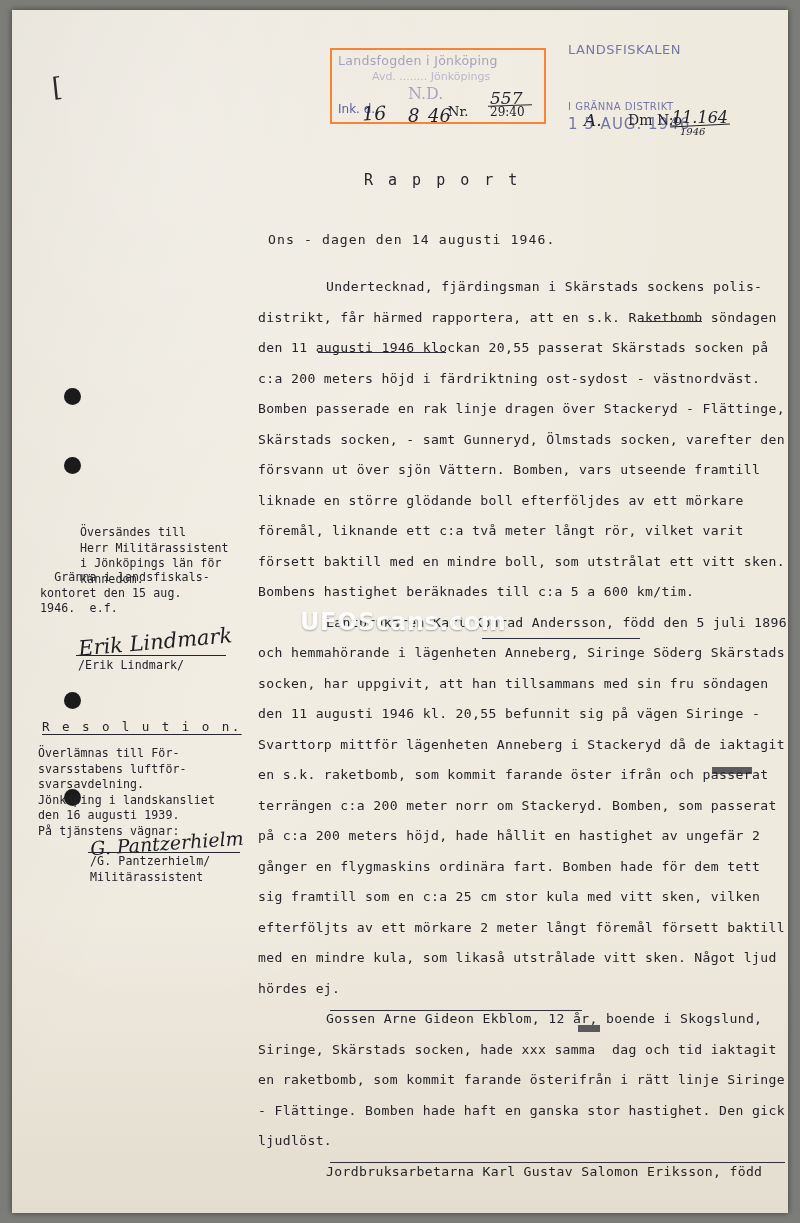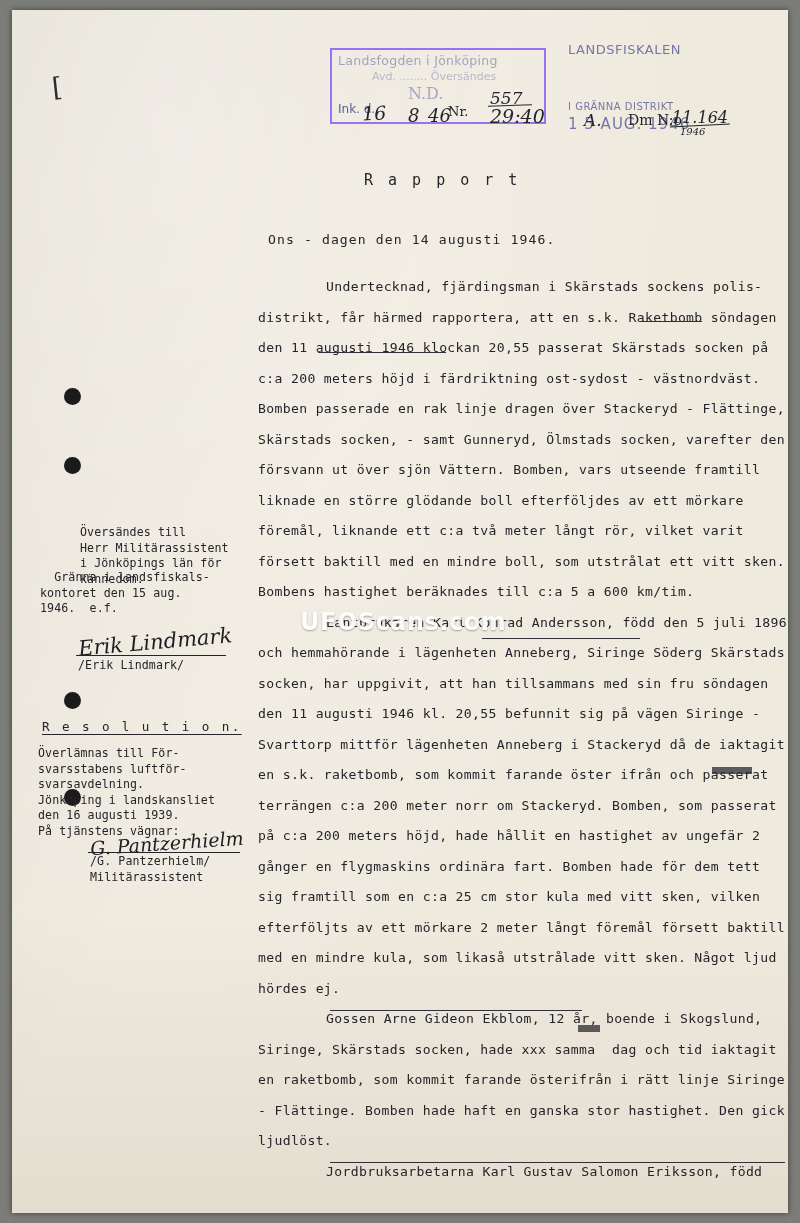--- a/index.html
+++ b/index.html
@@ -43,21 +43,21 @@
   }
 
   
   .stamp{
     position:absolute;
     color:#3a4a8a;
     font-family:"DejaVu Sans", sans-serif;
   }
   .stamp-jonkoping{
     left:318px;top:38px;width:212px;height:72px;
-    border:2px solid #8b5cf6;
+    border:2px solid #f97316;
     opacity:.85;
   }
   .stamp-jonkoping .l1{
     position:absolute;left:6px;top:3px;font-size:12.5px;letter-spacing:.3px;
     color:#4a4f95;opacity:.55;
   }
   .stamp-jonkoping .l2{
     position:absolute;left:40px;top:20px;font-size:11px;color:#4a4f95;opacity:.4;
   }
   .stamp-jonkoping .l3{
@@ -67,21 +67,21 @@
   .stamp-jonkoping .l4{
     position:absolute;left:6px;top:52px;font-size:12px;color:#3f4590;
   }
   .ink-hand{
     position:absolute;font-family:"DejaVu Serif",serif;color:#23242b;
   }
   .hand-168{left:350px;top:92px;font-size:19px;font-style:italic;transform:rotate(-3deg);}
   .hand-46{left:396px;top:95px;font-size:18px;font-style:italic;}
   .hand-nr{left:436px;top:94px;font-size:13px;}
   .hand-557{left:478px;top:78px;font-size:17px;font-style:italic;}
-  .hand-2940{left:478px;top:95px;font-size:19px;font-style:italic;}
+  .hand-2940{left:478px;top:95px;font-size:12px;}
   .rule-557{position:absolute;left:476px;top:95px;width:44px;border-top:1.6px solid #23242b;transform:rotate(-2deg);}
 
   .stamp-landsfiskal{
     left:556px;top:32px;width:160px;
   }
   .stamp-landsfiskal div{color:#4a4f95;opacity:.75;font-size:12.5px;letter-spacing:.5px;}
   .stamp-landsfiskal .d1{font-size:13px;}
   .stamp-landsfiskal .d2{font-size:10px;margin-top:44px;}
   .stamp-landsfiskal .d3{font-size:15px;margin-top:3px;letter-spacing:1px;}
 
@@ -158,21 +158,21 @@
 
   <div class="punch p1"></div>
   <div class="punch p2"></div>
   <div class="punch p3"></div>
   <div class="punch p4"></div>
 
   <div class="corner-mark">[</div>
 
   <div class="stamp stamp-jonkoping">
     <div class="l1">Landsfogden i Jönköping</div>
-    <div class="l2">Avd. ........ Översändes</div>
+    <div class="l2">Avd. ........ Jönköpings</div>
     <div class="l3">N.D.</div>
     <div class="l4">Ink. d.</div>
   </div>
   <div class="ink-hand hand-168">16</div>
   <div class="ink-hand hand-46">8</div>
   <div class="ink-hand hand-46" style="left:416px;top:95px;">46</div>
   <div class="ink-hand hand-nr">Nr.</div>
   <div class="ink-hand hand-557">557</div>
   <div class="rule-557"></div>
   <div class="ink-hand hand-2940">29:40</div>

